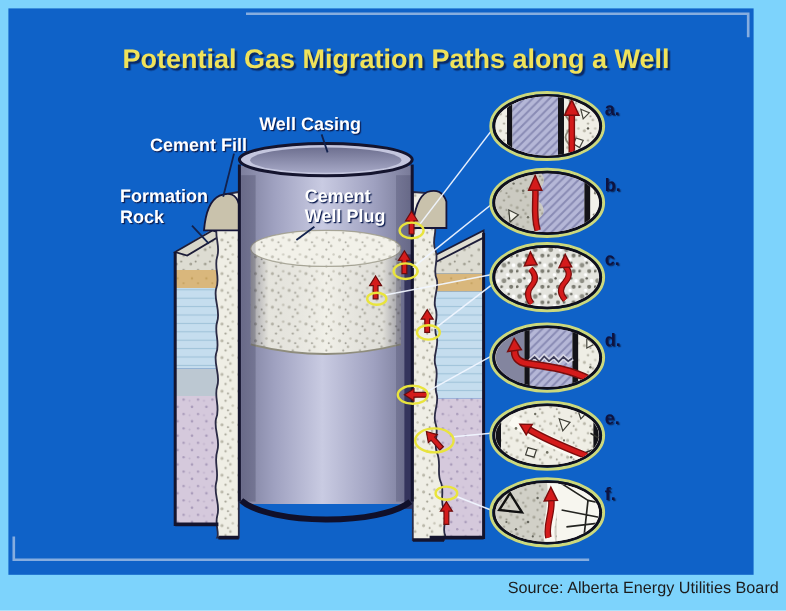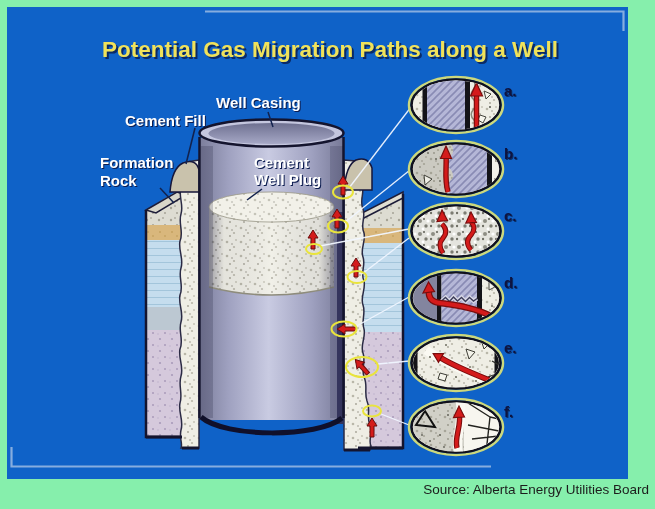--- a/index.html
+++ b/index.html
@@ -1,16 +1,16 @@
 <!DOCTYPE html>
 <html><head>
 <meta charset="utf-8">
 <style>
   html,body{margin:0;padding:0;background:#ffffff;}
-  #page{position:relative;width:655px;height:509px;background:#86efac;overflow:hidden;
+  #page{position:relative;width:655px;height:509px;background:#7dd3fc;overflow:hidden;
         font-family:"Liberation Sans",sans-serif;}
   svg text{font-family:"Liberation Sans",sans-serif;}
   .title-text{font-weight:bold;font-size:22.5px;filter:drop-shadow(2px 2px 0 #0a2a66);}
   .dlabel{font-weight:bold;font-size:15px;fill:#ffffff;filter:drop-shadow(1.5px 1.5px 0 #0d1d50);}
   .letter{font-weight:bold;font-size:15px;fill:#0e1340;filter:drop-shadow(1px 1px 0 rgba(5,5,25,.55));}
   .src{font-size:13.5px;fill:#1c1c1c;}
   .leader-dark{stroke:#12224e;stroke-width:1.5;fill:none;}
   .leader-light{stroke:rgba(240,246,255,.95);stroke-width:1.3;fill:none;}
   .hl{fill:none;stroke:#e9e43c;stroke-width:2;}
   .outline{stroke:#14142e;fill:none;}

